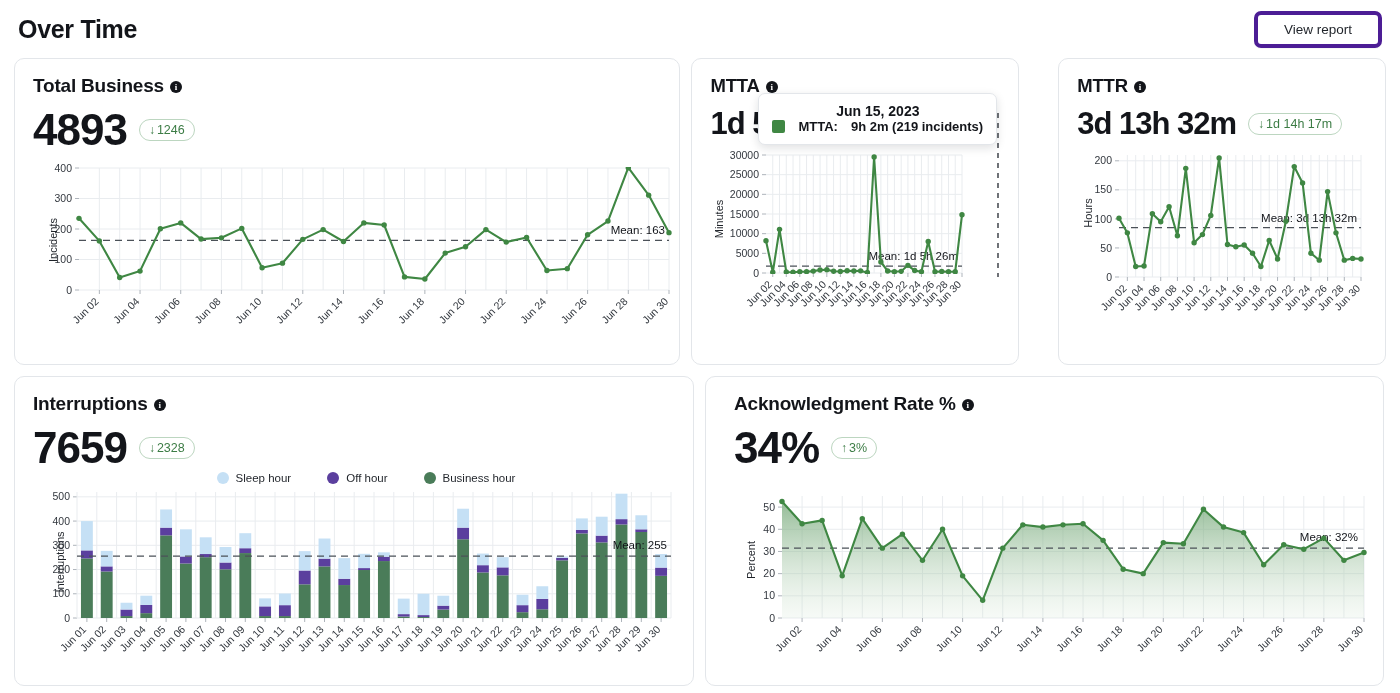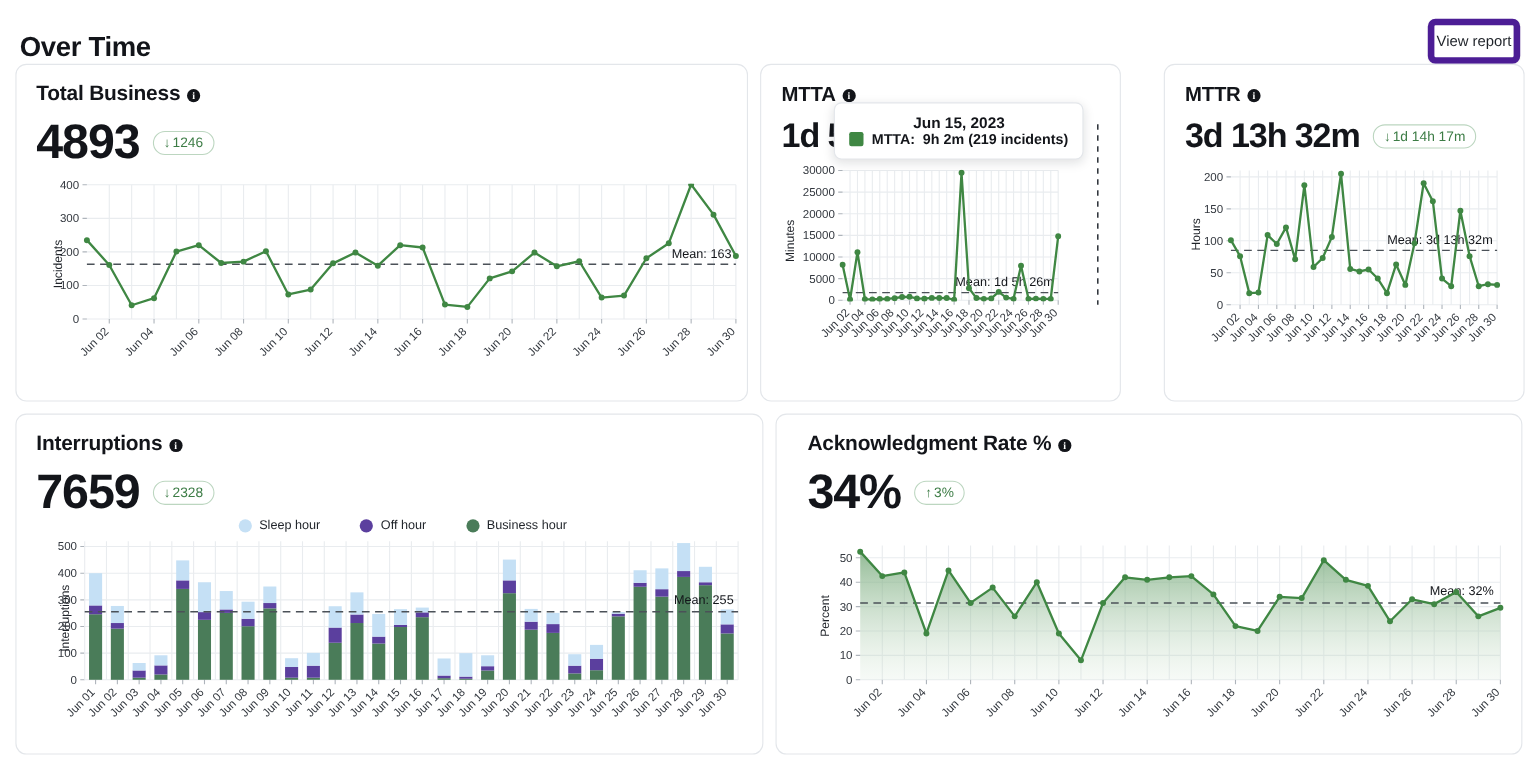--- a/index.html
+++ b/index.html
@@ -9,29 +9,29 @@
     width: 1400px; height: 693px;
     background: #ffffff;
     font-family: "Liberation Sans", sans-serif;
     color: #16181d;
     overflow: hidden;
   }
   .page { position: relative; width: 1400px; height: 693px; padding: 0 14px; }
 
   
   .page-header {
-    display: flex; align-items: flex-end; justify-content: space-between;
+    display: flex; align-items: center; justify-content: space-between;
     height: 58px; padding: 0 4px;
   }
   .page-title {
     font-size: 25px; font-weight: 700; letter-spacing: -0.3px; color: #13151a;
   }
   .view-report-btn {
-    border: 6px solid #4c1d95; border-radius: 7px; background: #fff;
-    padding: 7px 2px; font-size: 13.5px; color: #1f2329; cursor: pointer;
+    border: 4px solid #4c1d95; border-radius: 7px; background: #fff;
+    padding: 7px 26px; font-size: 13.5px; color: #1f2329; cursor: pointer;
     font-family: "Liberation Sans", sans-serif;
     box-shadow: 0 1px 1px rgba(16,20,28,.04);
   }
 
   
   .row { display: flex; gap: 11px; }
   .row.row-top { height: 307px; }
   .row.row-bottom { height: 310px; margin-top: 11px; }
 
   .card {
@@ -92,21 +92,21 @@
   .cursor-line { stroke: #31363d; stroke-width: 1.4; stroke-dasharray: 5 5; }
 
   
   .tooltip {
     position: absolute; z-index: 10;
     background: #fff; border: 1px solid #e3e6ea; border-radius: 7px;
     box-shadow: 0 3px 10px rgba(16,20,28,.13);
     padding: 9px 13px 10px 13px; white-space: nowrap;
   }
   .tooltip-date { font-size: 14px; font-weight: 700; text-align: center; color: #13151a; }
-  .tooltip-row { display: flex; align-items: center; gap: 7px; font-size: 13px; font-weight: 700; color: #13151a; }
+  .tooltip-row { display: flex; align-items: center; gap: 13px; font-size: 13px; font-weight: 700; color: #13151a; }
   .tooltip-swatch { width: 13px; height: 13px; background: #3f8743; border-radius: 2px; flex: none; }
 
   
   .legend { display: flex; gap: 36px; justify-content: center; margin: 2px 0 0 24px; }
   .legend-item { display: flex; align-items: center; gap: 7px; font-size: 11.5px; color: #1f2329; cursor: pointer; }
   .legend-dot { width: 12px; height: 12px; border-radius: 50%; flex: none; }
 </style>
 </head>
 <body>
 

